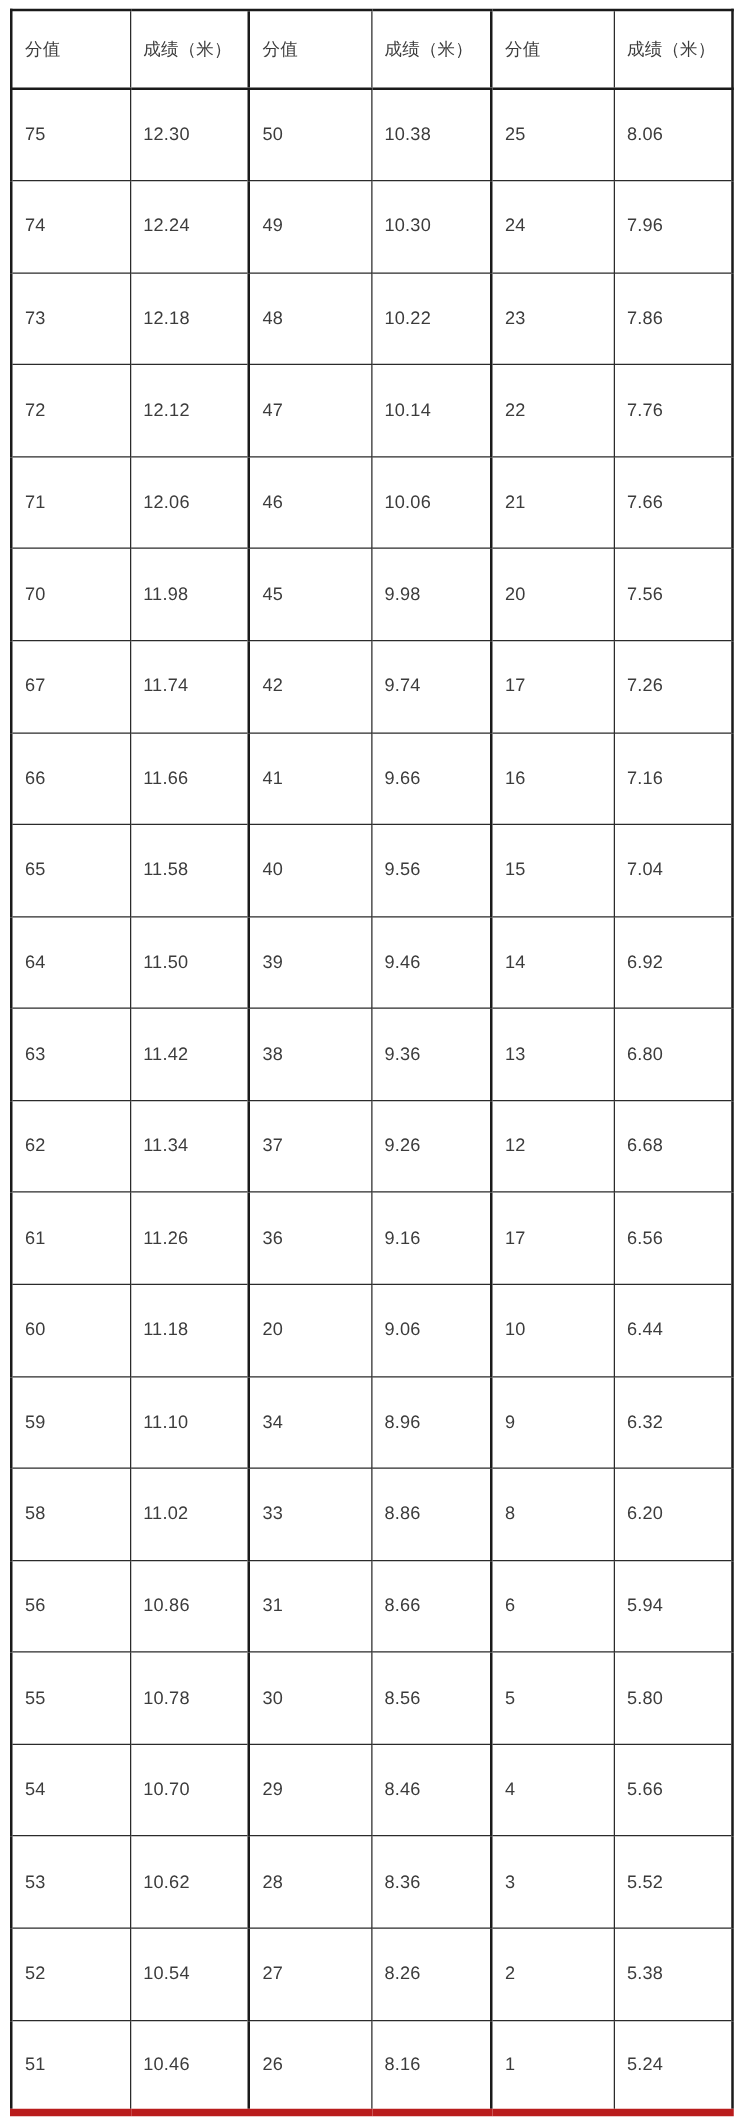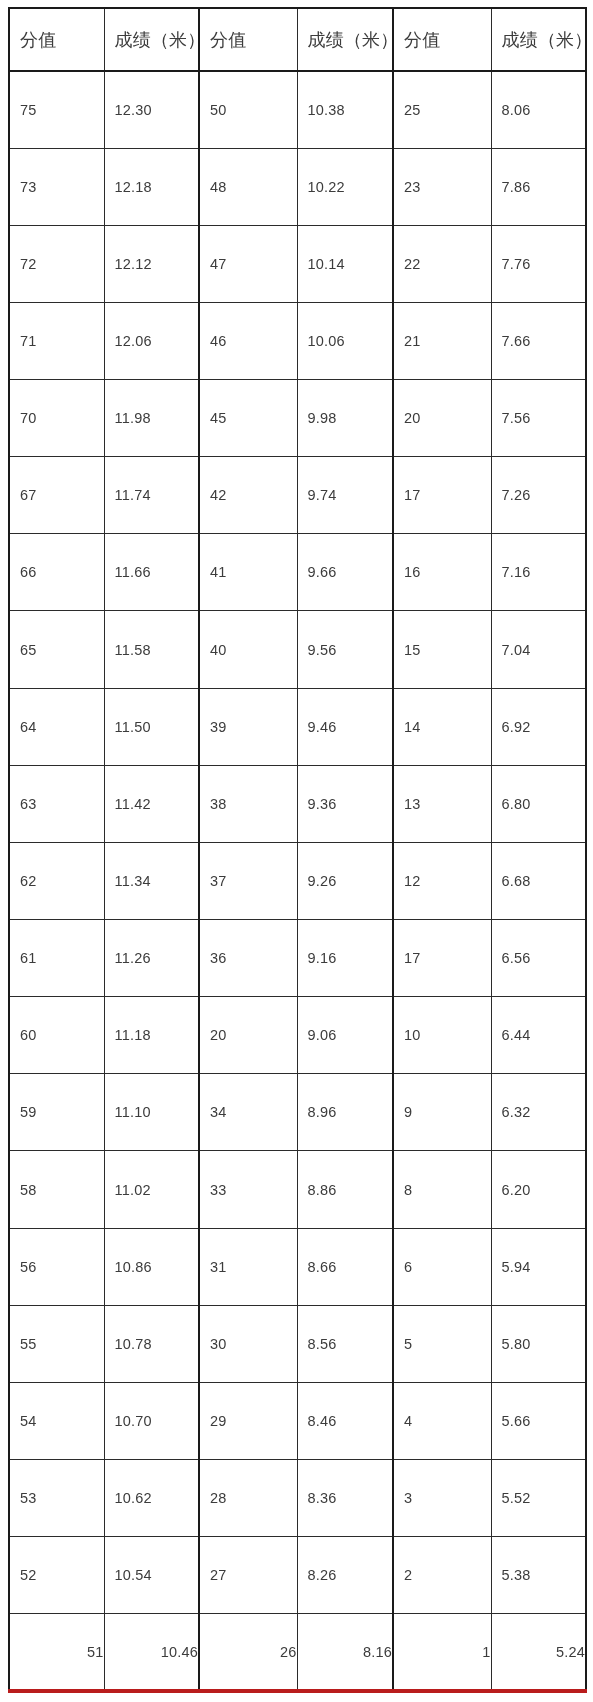--- a/index.html
+++ b/index.html
@@ -47,35 +47,34 @@
     font-weight: normal;
     font-size: 14px;
     color: #3c3c3c;
     height: 63px;
     box-sizing: border-box;
     overflow: hidden;
     white-space: nowrap;
   }
 
   table.score-table thead th {
-    font-size: 18px;
+    font-size: 14px;
     color: #3c3c3c;
     border-bottom: 2px solid #1a1a1a;
     letter-spacing: 0.2px;
   }
 
   table.score-table tbody td {
     font-size: 14.5px;
     letter-spacing: 0.2px;
   }
 
   
   table.score-table tbody tr:last-child td {
-    border-bottom: 4px solid #b91c1c;
-    text-align: right;
+    border-bottom: 6px solid #b91c1c;
   }
   table.score-table tr > td:first-child,
   table.score-table tr > th:first-child {
     border-left: 2px solid #1a1a1a;
   }
   table.score-table tr > td:last-child,
   table.score-table tr > th:last-child {
     border-right: 2px solid #1a1a1a;
   }
   table.score-table thead tr > th {
@@ -116,20 +115,28 @@
     <tbody id="table-body">
         <tr>
           <td>75</td>
           <td>12.30</td>
           <td>50</td>
           <td>10.38</td>
           <td>25</td>
           <td>8.06</td>
         </tr>
         <tr>
+          <td>74</td>
+          <td>12.24</td>
+          <td>49</td>
+          <td>10.30</td>
+          <td>24</td>
+          <td>7.96</td>
+        </tr>
+        <tr>
           <td>73</td>
           <td>12.18</td>
           <td>48</td>
           <td>10.22</td>
           <td>23</td>
           <td>7.86</td>
         </tr>
         <tr>
           <td>72</td>
           <td>12.12</td>

